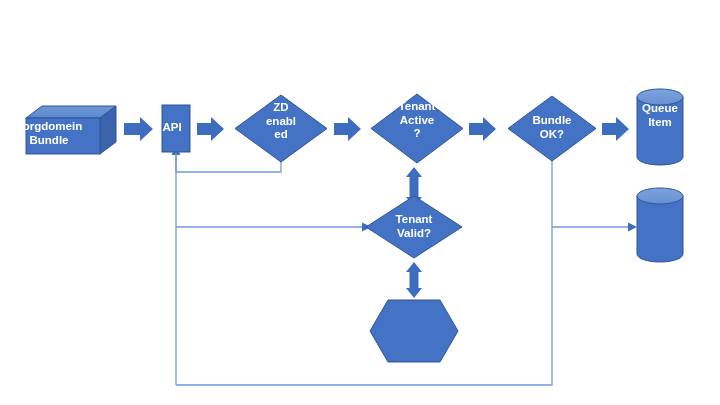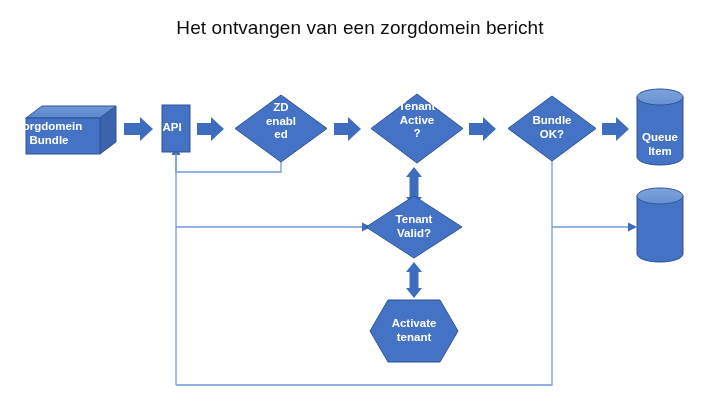--- a/index.html
+++ b/index.html
@@ -46,21 +46,20 @@
     pointer-events: none;
     white-space: pre-line;
   }
   .lbl-api { font-size: 11.5px; }
 </style>
 </head>
 <body>
 
 <div id="canvas">
 
-  <div id="diagram-title">Het ontvangen van een zorgdomein bericht</div>
 
   <svg class="svg-layer" viewBox="0 0 720 405" xmlns="http://www.w3.org/2000/svg">
     <defs>
       <linearGradient id="cubeTop" x1="0" y1="0" x2="0" y2="1">
         <stop offset="0" stop-color="#6E97D6"></stop>
         <stop offset="1" stop-color="#5B88CE"></stop>
       </linearGradient>
       <linearGradient id="cylTop" x1="0" y1="0" x2="0" y2="1">
         <stop offset="0" stop-color="#7FA3DC"></stop>
         <stop offset="1" stop-color="#6590D2"></stop>
@@ -168,23 +167,21 @@
 enabl
 ed</div>
 
   <div class="node-label" style="left:389px; top:100px; width:56px;">Tenant
 Active
 ?</div>
 
   <div class="node-label" style="left:522px; top:114px; width:60px;">Bundle
 OK?</div>
 
-  <div class="node-label" style="left:632px; top:131px; width:56px;text-align:center;">Queue
+  <div class="node-label" style="left:632px; top:102px; width:56px;text-align:center;">Queue
 Item</div>
 
 
   <div class="node-label" style="left:386px; top:213px; width:56px;">Tenant
 Valid?</div>
 
-  <div class="node-label" style="left:386px; top:317px; width:56px;">Activate
-tenant</div>
 
 </div>
 
 </body></html>

